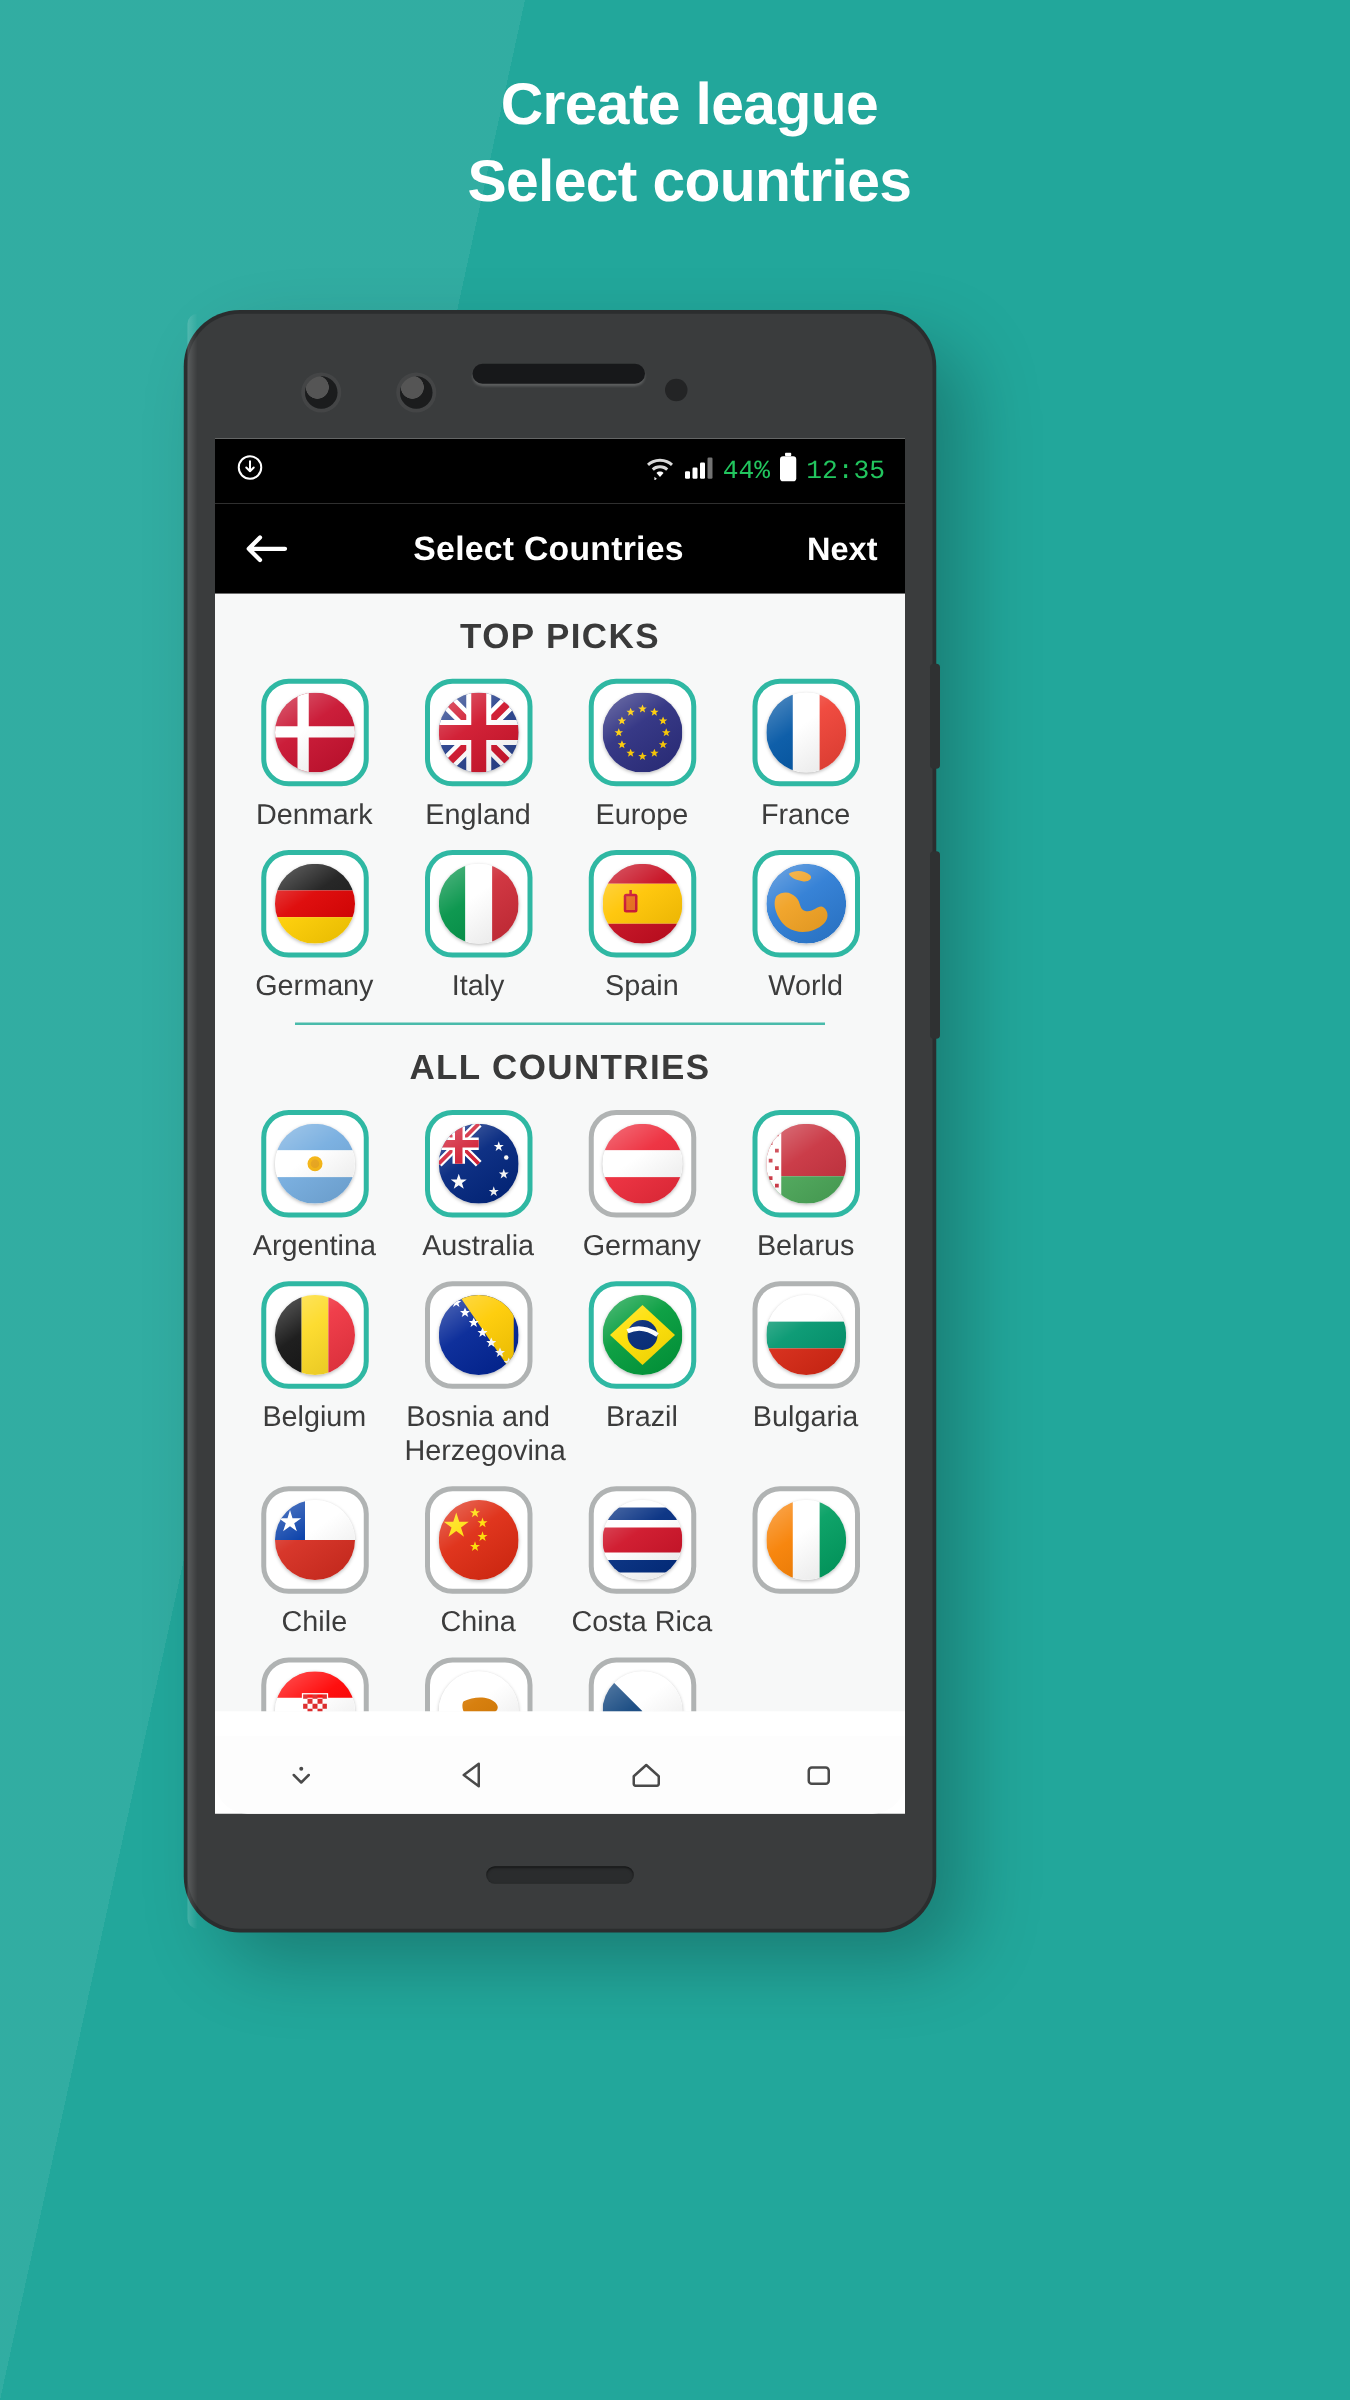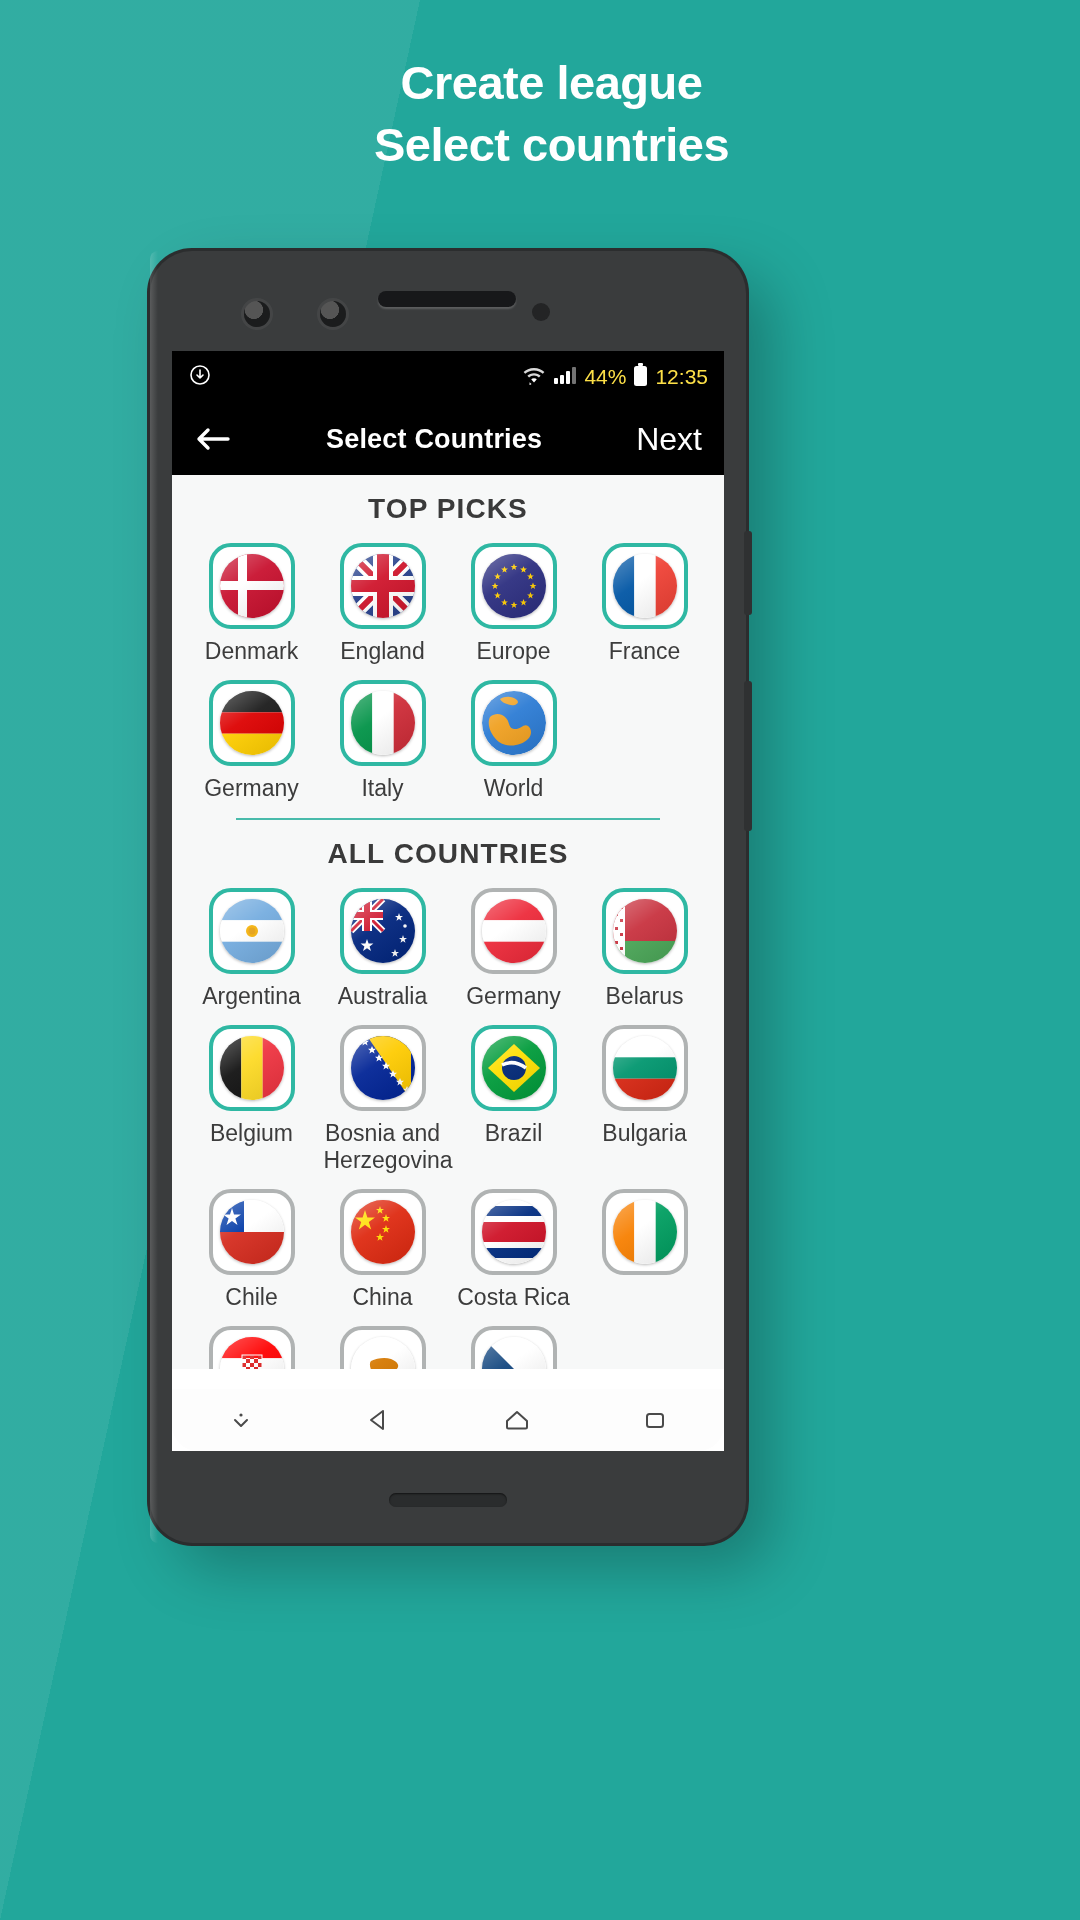--- a/index.html
+++ b/index.html
@@ -70,36 +70,36 @@
     width:118px; height:14px; border-radius:8px; background:#2a2c2d;
     box-shadow:inset 0 1px 2px rgba(0,0,0,.6);
   }
 
   
   .screen{
     position:absolute; left:22px; top:100px; width:552px; height:1100px;
     background:#ffffff; overflow:hidden;
   }
   .statusbar{
-    height:52px; background:#000; color:#fde047;
-    display:flex; align-items:center; padding:0 16px; font-size:21px;
+    height:52px; background:#000; color:#22c55e;
+    display:flex; align-items:center; padding:0 16px; font-size:21px;font-family:Liberation Mono, monospace;
   }
   .sb-left{ display:flex; align-items:center; gap:8px; }
   .sb-right{ margin-left:auto; display:flex; align-items:center; gap:7px; }
   .sb-text{ font-size:21px; letter-spacing:0; }
 
   .appbar{
     height:72px; background:#000; color:#fff;
     display:flex; align-items:center; padding:0 22px;
   }
   .appbar .title{
     flex:1; text-align:center; font-size:27px; font-weight:bold;
     letter-spacing:.2px;
   }
-  .appbar .next{ font-size:32px; font-weight:normal; }
+  .appbar .next{ font-size:26px; font-weight:bold; }
   .back-arrow{ width:38px; height:30px; flex:0 0 auto; }
 
   .content{
     background:#f7f8f8; height:894px; overflow:hidden; position:relative;
   }
   .section-title{
     text-align:center; font-size:28px; font-weight:bold; color:#3a3a3a;
     letter-spacing:1.1px; padding:18px 0 10px;
   }
   .divider{
@@ -284,20 +284,35 @@
                   <rect width="21.3" height="64" fill="#009246"></rect>
                   <rect x="21.3" width="21.4" height="64" fill="#fff"></rect>
                   <rect x="42.7" width="21.3" height="64" fill="#ce2b37"></rect>
                 </svg></div>
             </div>
             <div class="cname">Italy</div>
           </div>
           <div class="cell">
             <div class="tile sel">
               <div class="flag"><svg viewBox="0 0 64 64">
+                  <rect width="64" height="16" fill="#c60b1e"></rect>
+                  <rect y="16" width="64" height="32" fill="#ffc400"></rect>
+                  <rect y="48" width="64" height="16" fill="#c60b1e"></rect>
+                  <g transform="translate(17,24)">
+                    <rect width="11" height="15" rx="2" fill="#c8102e"></rect>
+                    <rect x="2" y="2" width="7" height="11" fill="#ffc400" opacity=".5"></rect>
+                    <rect x="4.5" y="-3" width="2" height="4" fill="#c8102e"></rect>
+                  </g>
+                </svg></div>
+            </div>
+            <div class="cname">Spain</div>
+          </div>
+          <div class="cell">
+            <div class="tile sel">
+              <div class="flag"><svg viewBox="0 0 64 64">
                   <circle cx="32" cy="32" r="32" fill="#2b7bd4"></circle>
                   <path d="M8 26c6-5 12-3 16 1s2 10 8 11 10-6 14-3 4 9 0 13c-7 7-20 9-29 3C10 46 4 34 8 26z" fill="#f0a020"></path>
                   <path d="M18 8c5-3 12-3 17 1 3 3-2 6-6 5s-9-2-11-6z" fill="#f0a020"></path>
                 </svg></div>
             </div>
             <div class="cname">World</div>
           </div>
         </div>
       <div class="divider"></div>
 

